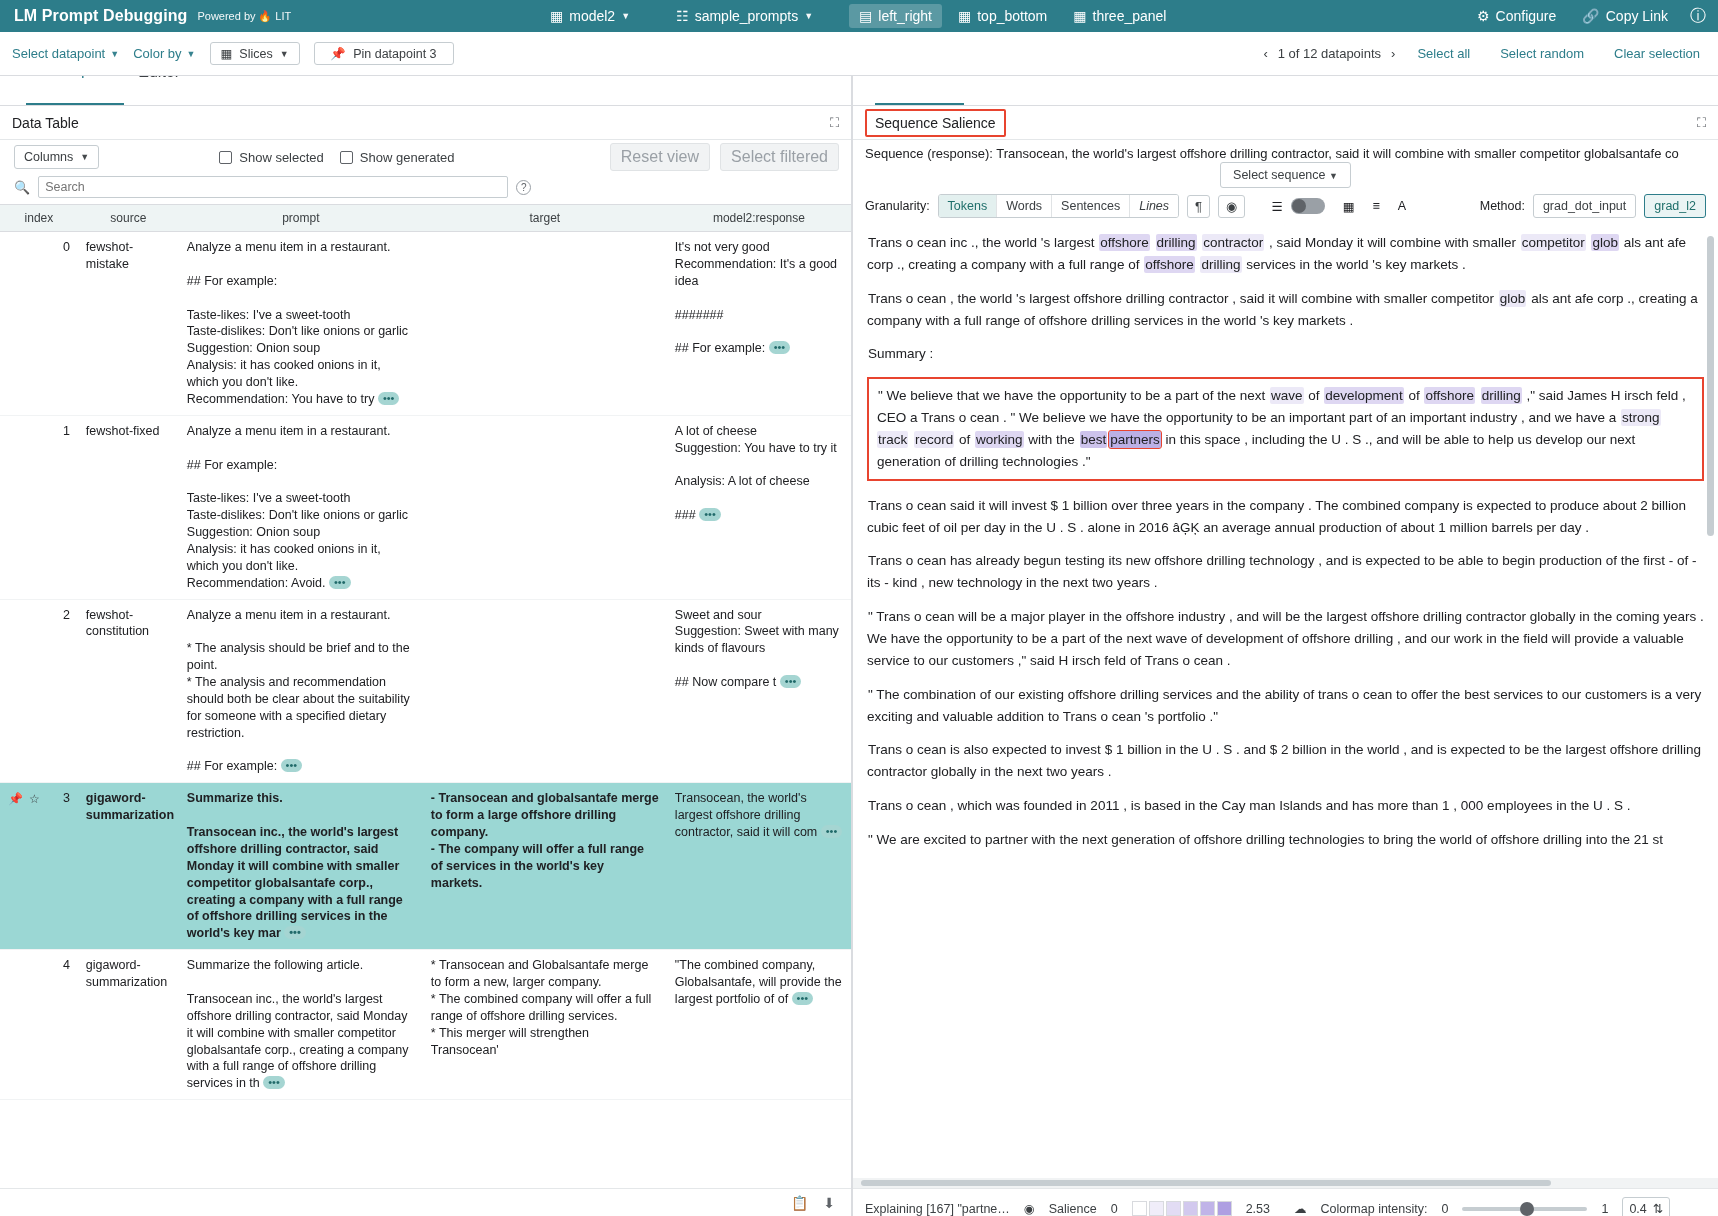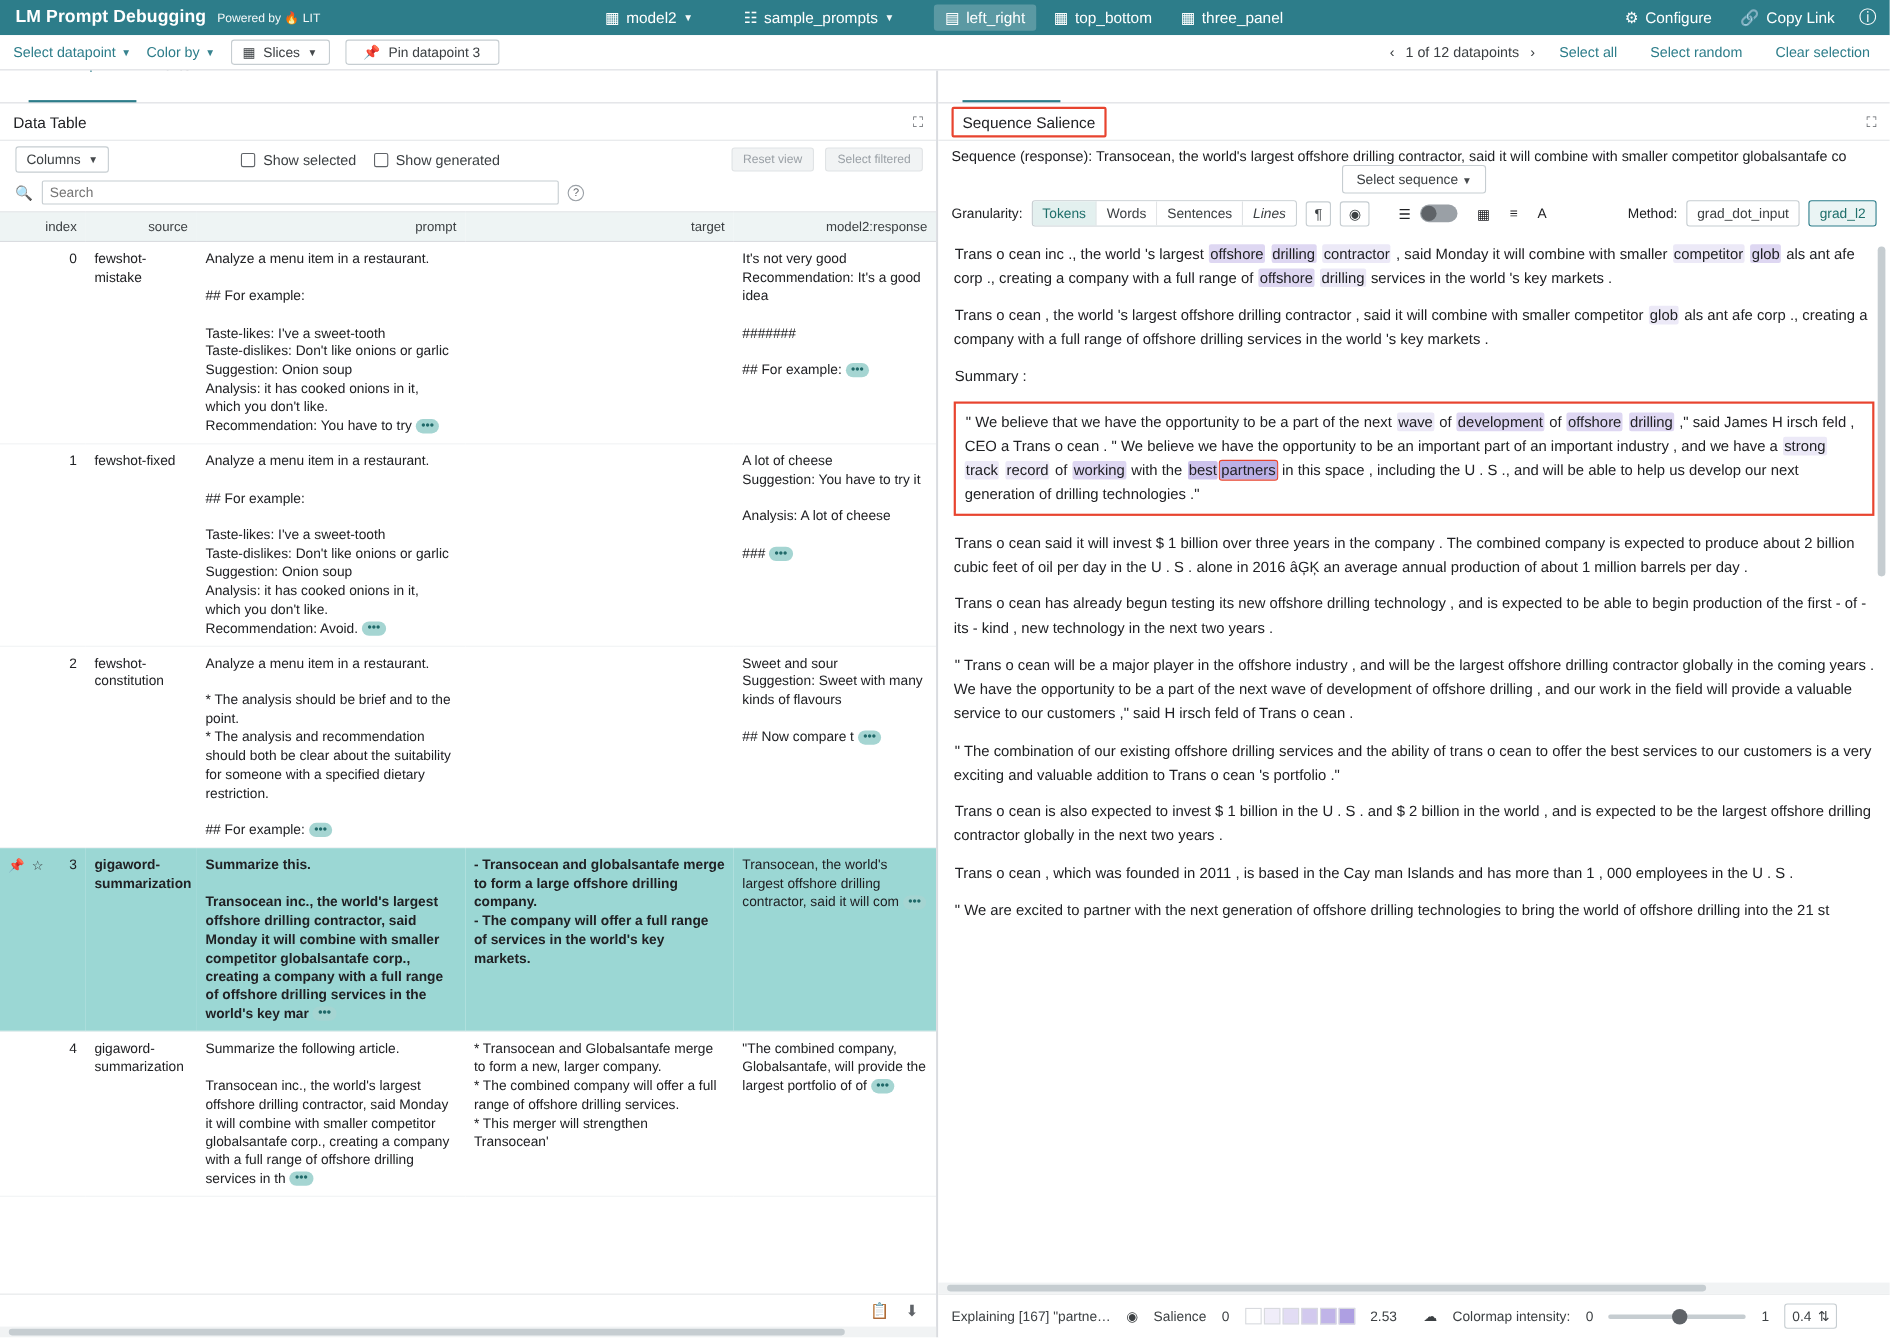--- a/index.html
+++ b/index.html
@@ -24,21 +24,21 @@
   .tb-item {
     display:flex; align-items:center; gap:6px; font-size: 14px;
     padding: 4px 10px; border-radius: 3px; cursor: pointer; white-space: nowrap;
   }
   .tb-item.sel { background: rgba(255,255,255,.22); }
   .tb-right { position:absolute; right: 12px; display:flex; align-items:center; gap: 18px; font-size: 14px; }
   .tb-right .tb-item { padding: 4px 4px; }
   .caret { font-size: 9px; opacity: .95; }
   
   .subbar {
-    height: 32px; border-bottom: 1px solid #dadce0; background: #fff;
+    height: 44px; border-bottom: 1px solid #dadce0; background: #fff;
     display: flex; align-items: center; padding: 0 12px; gap: 14px;
     position: relative; font-size: 13px;
   }
   .sb-link { color: #2d7d8a; cursor: pointer; display:flex; align-items:center; gap:5px; }
   .sb-btn {
     border: 1px solid #c6cdd1; border-radius: 3px; background:#fff;
     padding: 3px 10px; font-size: 12.5px; color: #3c4043; cursor: pointer;
     display:flex; align-items:center; gap: 7px;
   }
   .sb-btn.pin { padding: 3px 16px; }
@@ -64,34 +64,34 @@
   .hl-box { border: 2px solid #e8442f; padding: 4px 8px; border-radius: 2px; }
   
   .dt-tools { height: 34px; display:flex; align-items:center; padding: 0 14px; gap: 16px; position:relative; }
   .columns-btn {
     border:1px solid #c6cdd1; border-radius:3px; background:#fff; padding:4px 9px;
     font-size:12.5px; color:#3c4043; cursor:pointer; display:flex; align-items:center; gap:7px;
   }
   .chk { display:flex; align-items:center; gap:7px; font-size:13px; color:#3c4043; cursor:pointer; }
   .chk .box { width:13px; height:13px; border:1.5px solid #5f6368; border-radius:2px; display:inline-block; }
   .dt-right { position:absolute; right: 12px; display:flex; gap: 10px; }
-  .ghost-btn { font-size:11px; color:#9aa0a6; background:#f1f3f4; border:1px solid #e0e3e5; border-radius:3px; padding:4px 10px; }
+  .ghost-btn { font-size:16px; color:#9aa0a6; background:#f1f3f4; border:1px solid #e0e3e5; border-radius:3px; padding:4px 10px; }
   
   .search-row { padding: 2px 14px 6px; display:flex; align-items:center; gap:8px; }
   .search-input {
     flex: 0 0 470px; border:1px solid #c6cdd1; border-radius:2px; height:22px;
     font-size:12.5px; padding: 0 6px; color:#3c4043; font-family:"Liberation Sans",sans-serif;
   }
   .q-ico { width:15px;height:15px;border:1px solid #9aa0a6;border-radius:50%;display:inline-flex;
            align-items:center;justify-content:center;font-size:10px;color:#5f6368; }
   
   .table-wrap { flex:1; overflow:hidden; position:relative; }
   table.dt { width: 100%; border-collapse: collapse; table-layout: fixed; }
   table.dt th {
-    background:#eef4f4; font-size:12px; font-weight:normal; color:#3c4043; text-align:right;
+    background:#eef4f4; font-size:12px; font-weight:normal; color:#3c4043; text-align:center;
     padding: 6px 8px; border-bottom:1px solid #dadce0; border-top:1px solid #dadce0;
   }
   table.dt td { font-size:12.5px; color:#202124; vertical-align: top; padding: 7px 8px; line-height:1.35; }
   table.dt tr.row { border-bottom: 1px solid #f1f3f4; }
   tr.selected td { background:#9bd7d4; }
   .col-idx { width: 74px; }
   .col-src { width: 96px; }
   .col-prompt { width: 232px; }
   .col-target { width: 232px; }
   .col-resp { width: 175px; }

